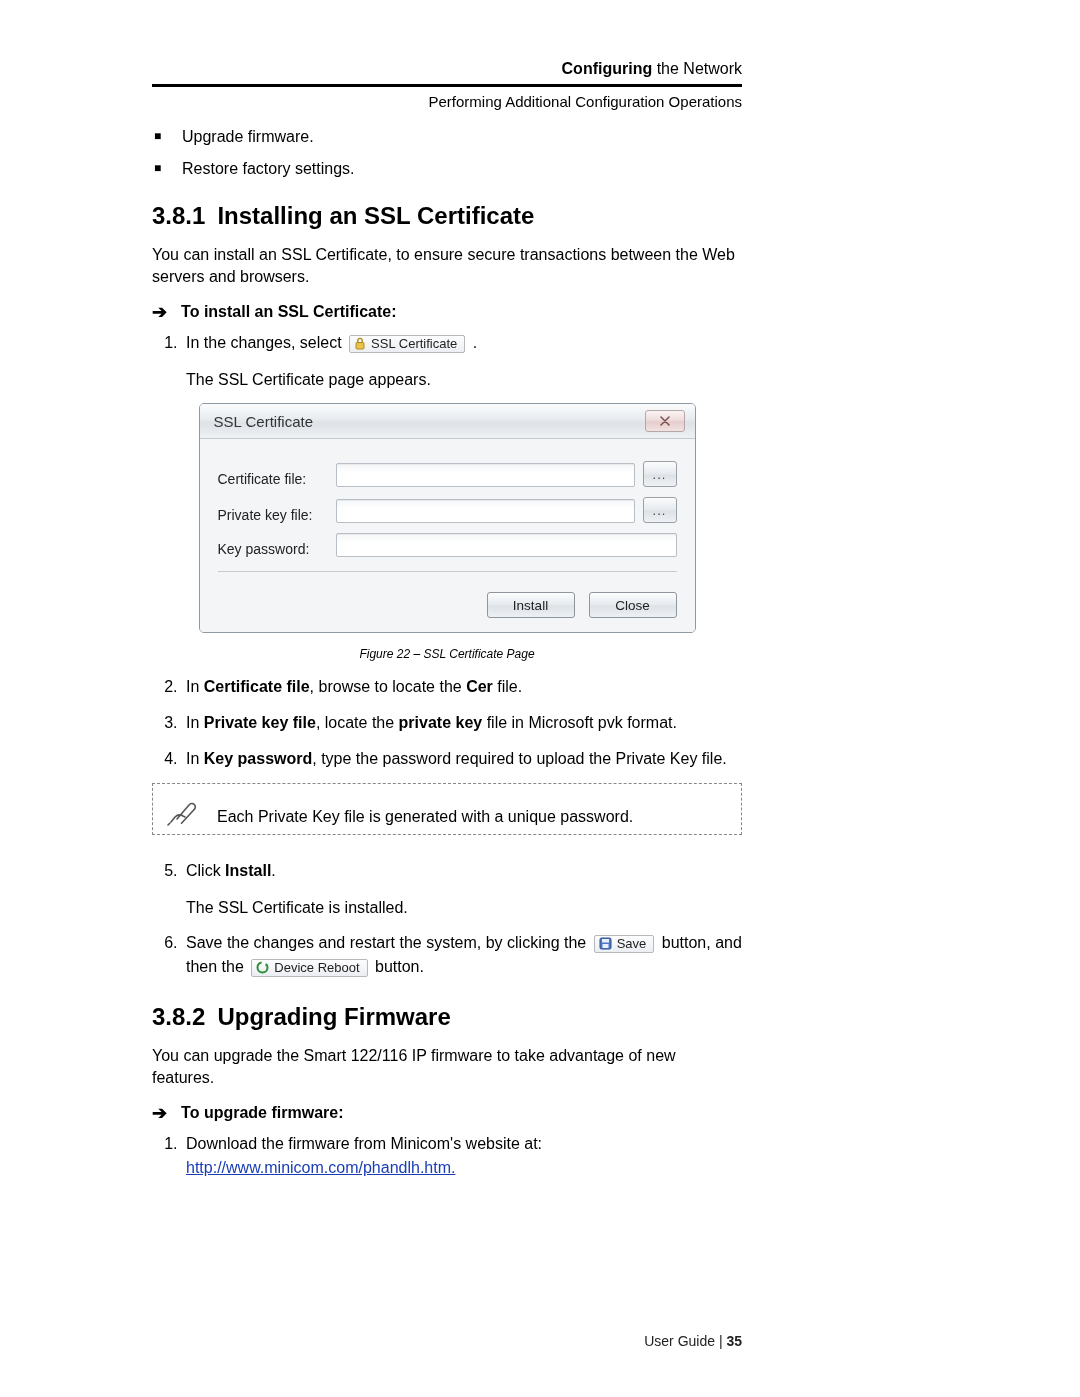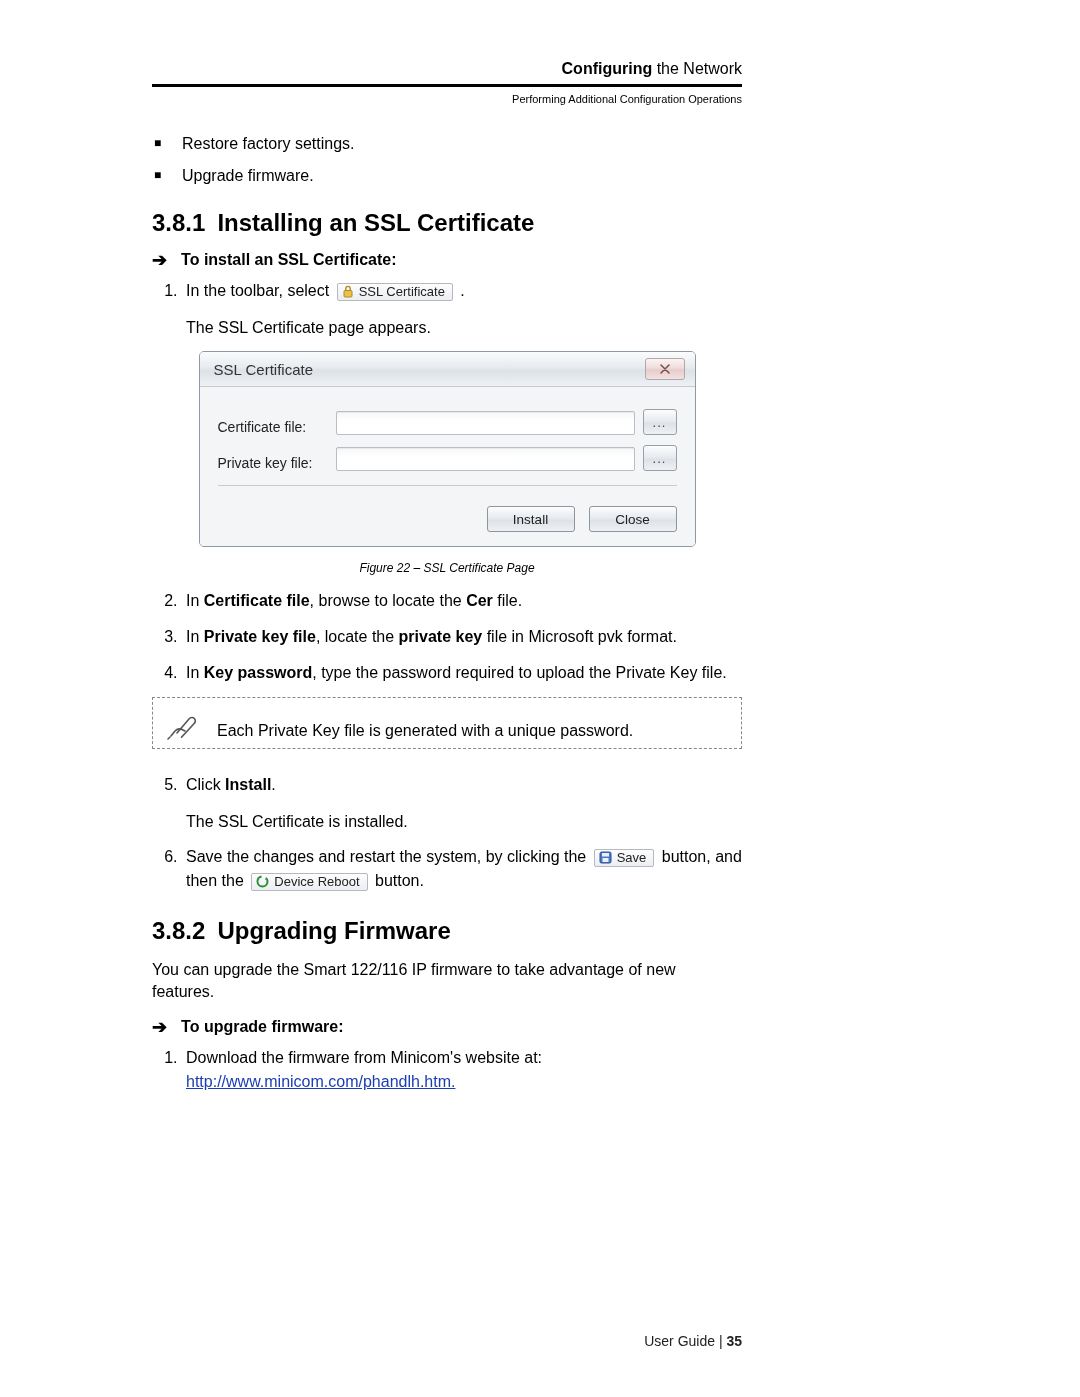--- a/index.html
+++ b/index.html
@@ -17,21 +17,21 @@
     min-height: 1397px;
     padding: 60px 142px 40px 152px;
     position: relative;
   }
   .hdr-right { text-align: right; font-size: 16px; }
   .hdr-right .b { font-weight: bold; }
   .hdr-divider {
     border: none; border-top: 3px solid #000;
     margin: 6px 0 6px 0;
   }
-  .hdr-sub { text-align: right; font-size: 11px; margin-bottom: 30px; }
+  .hdr-sub { text-align: right; font-size: 15px; margin-bottom: 18px; }
 
   ul.squares {
     list-style: none; padding: 0; margin: 0 0 18px 0;
   }
   ul.squares li {
     margin: 0 0 14px 30px;
     position: relative;
     font-size: 16px;
   }
   ul.squares li::before {
@@ -165,37 +165,38 @@
 
 <div class="page">
 
   <div class="hdr-right">
     <span class="b">Configuring</span><span> the Network</span>
   </div>
   <hr class="hdr-divider">
   <div class="hdr-sub">Performing Additional Configuration Operations</div>
 
   <ul class="squares">
+    <li>Upgrade firmware.</li>
     <li>Restore factory settings.</li>
-    <li>Upgrade firmware.</li>
   </ul>
 
   <h2 class="sec">
     <span class="num">3.8.1</span><span>Installing an SSL Certificate</span>
   </h2>
 
+  <p class="body">You can install an SSL Certificate, to ensure secure transactions between the Web servers and browsers.</p>
 
   <div class="proc-line">
     <span class="arrow-icon">➔</span>
     <span>To install an SSL Certificate:</span>
   </div>
 
   <ol class="steps" start="1">
     <li>
-      <span>In the toolbar, select </span>
+      <span>In the changes, select </span>
       <span class="chip">
         <svg width="12" height="13" viewBox="0 0 12 13">
           <rect x="2" y="5.5" width="8" height="6.5" rx="1" fill="#e7c34b" stroke="#b28a1c"></rect>
           <path d="M3.8 5.5 V3.6 a2.2 2.2 0 0 1 4.4 0 V5.5" fill="none" stroke="#b28a1c" stroke-width="1.4"></path>
         </svg>
         <span>SSL Certificate</span>
       </span>
       <span> .</span>
     </li>
   </ol>
@@ -216,20 +217,24 @@
         <div class="dlg-row">
           <div class="dlg-label">Certificate file:</div>
           <div class="dlg-input"></div>
           <div class="dlg-browse">...</div>
         </div>
         <div class="dlg-row">
           <div class="dlg-label">Private key file:</div>
           <div class="dlg-input"></div>
           <div class="dlg-browse">...</div>
         </div>
+        <div class="dlg-row">
+          <div class="dlg-label">Key password:</div>
+          <div class="dlg-input"></div>
+        </div>
         <hr class="dlg-sep">
       </div>
       <div class="dlg-actions">
         <div class="dlg-btn">Install</div>
         <div class="dlg-btn">Close</div>
       </div>
     </div>
   </div>
 
   <div class="caption">Figure 22 – SSL Certificate Page</div>

